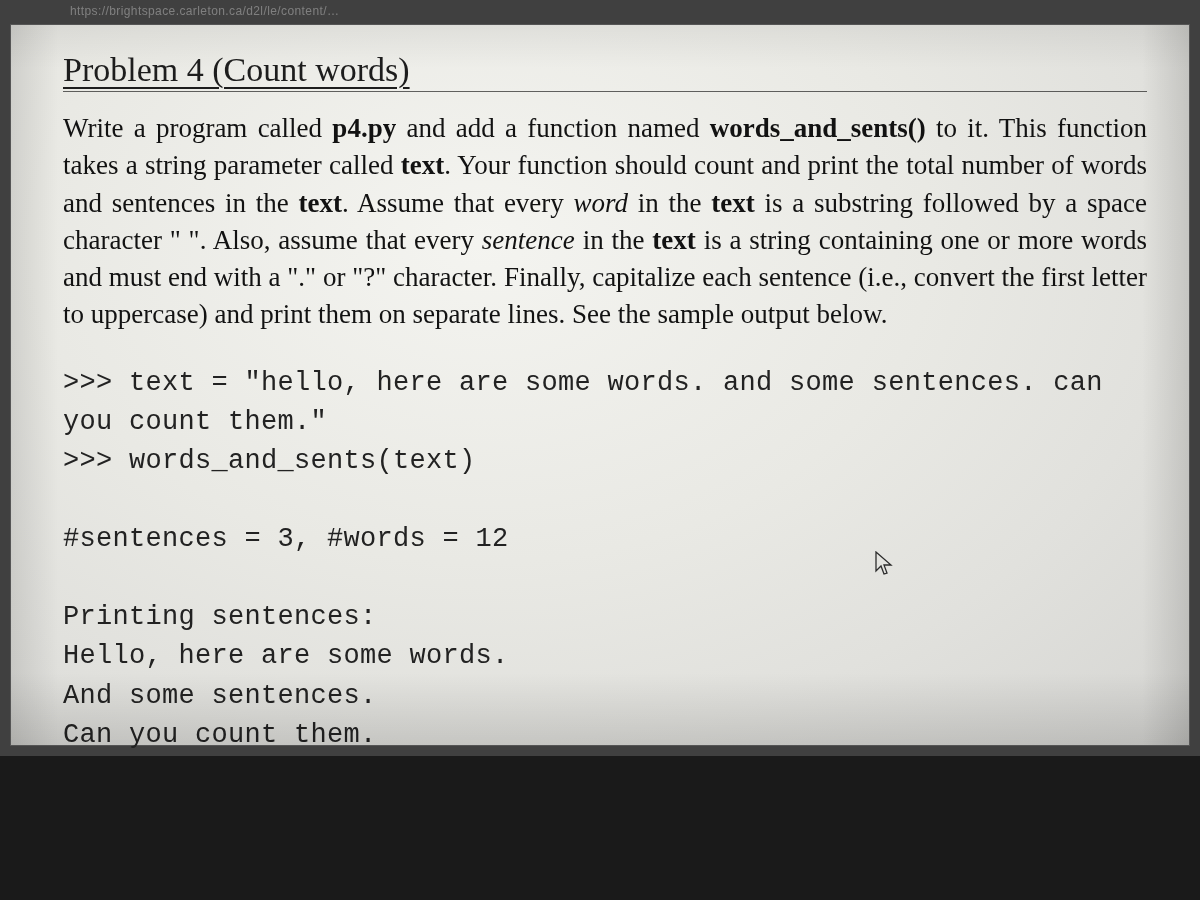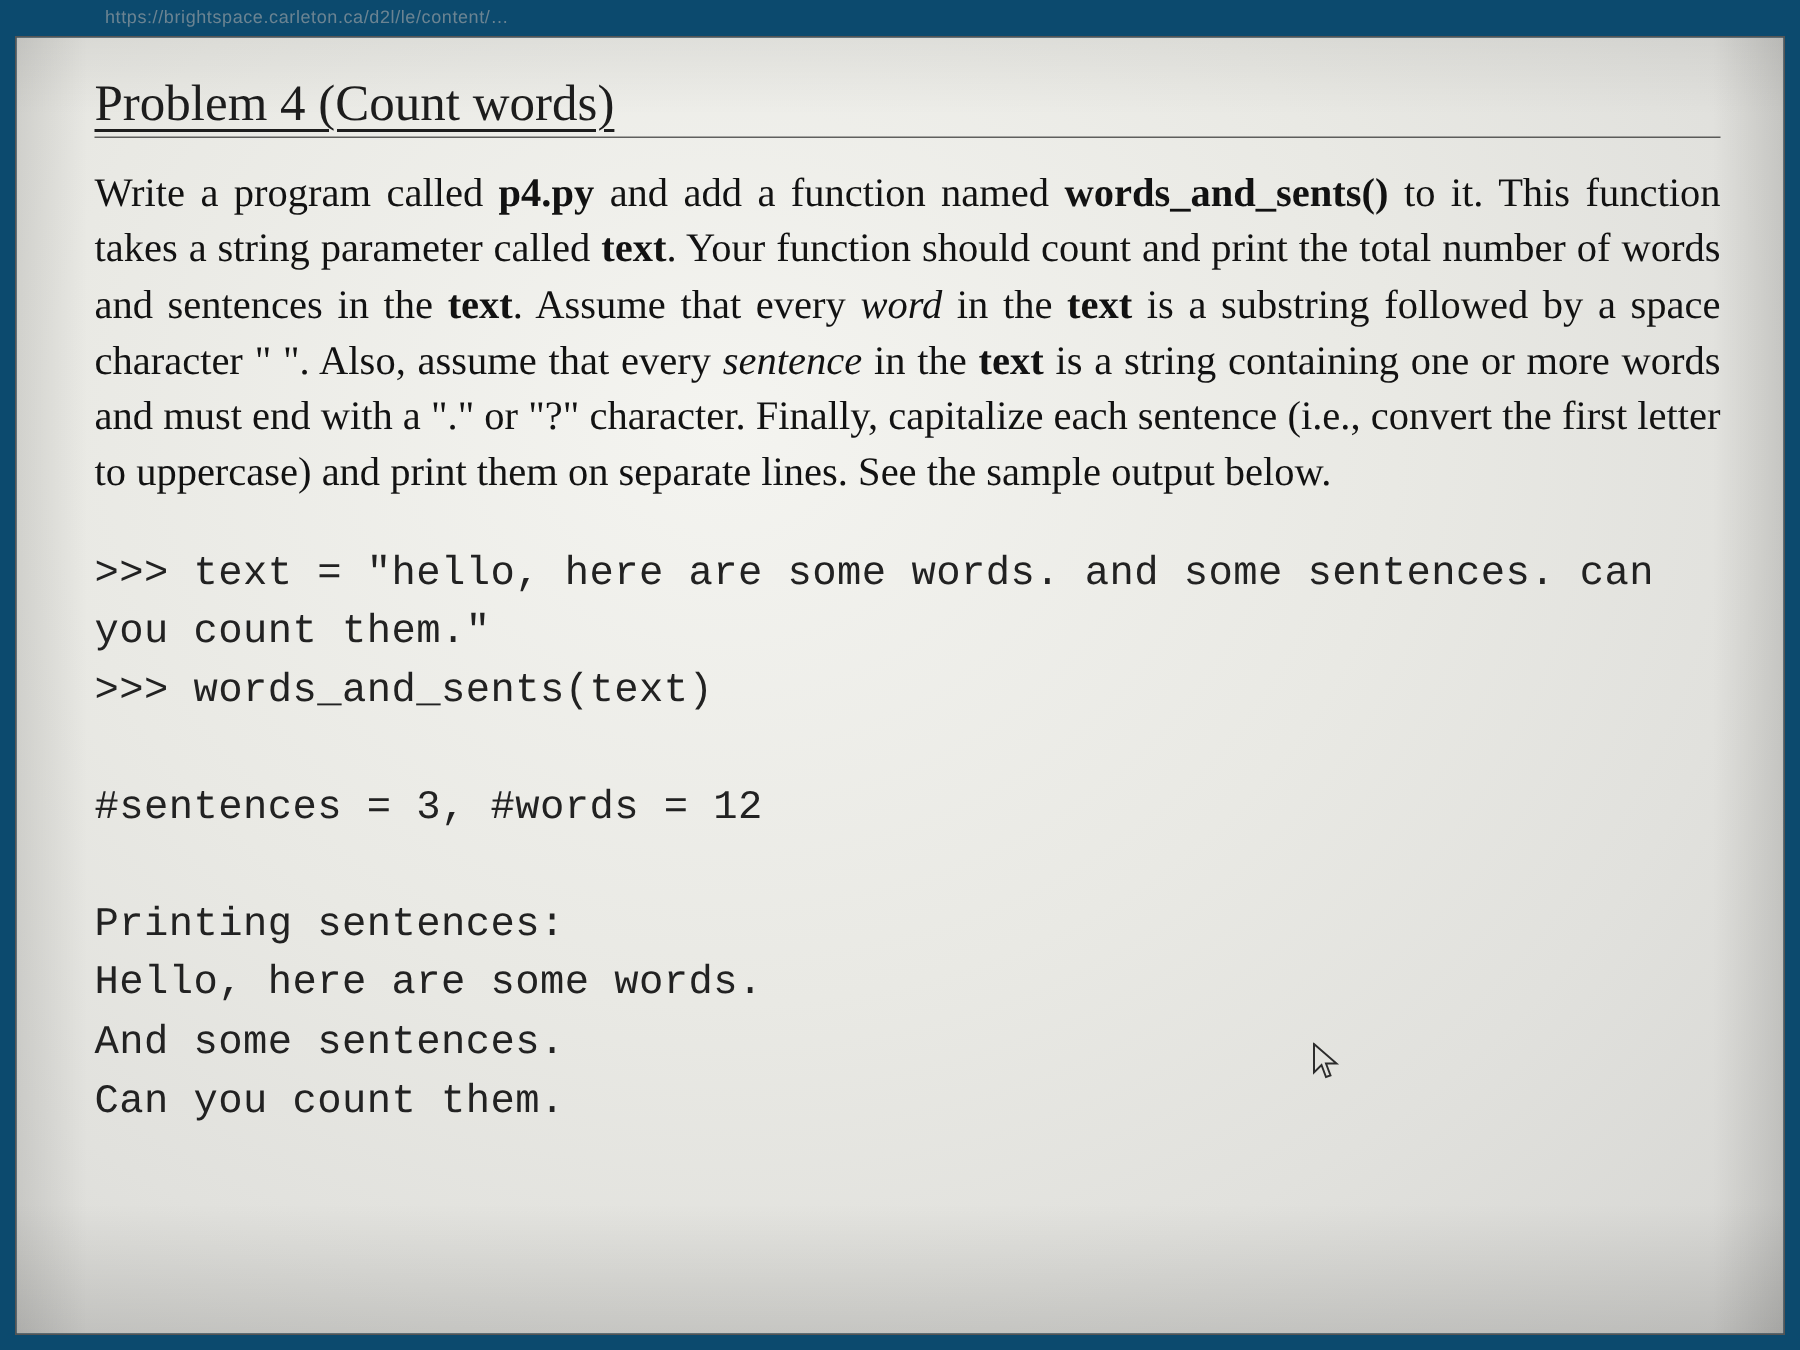--- a/index.html
+++ b/index.html
@@ -9,23 +9,23 @@
     height: 900px;
     overflow: hidden;
   }
   body {
     background: #1a1a1a;
     font-family: "Times New Roman", Times, serif;
   }
   .viewport {
     box-sizing: border-box;
     width: 1200px;
-    height: 900px;
+    height: 756px;
     padding: 4px 10px 10px 10px;
-    background: #0c4a6e;
+    background: #404040;
   }
   .url-strip {
     height: 20px;
     color: #aaa;
     font-family: sans-serif;
     font-size: 12px;
     padding-left: 60px;
     letter-spacing: 0.4px;
     overflow: hidden;
     white-space: nowrap;

